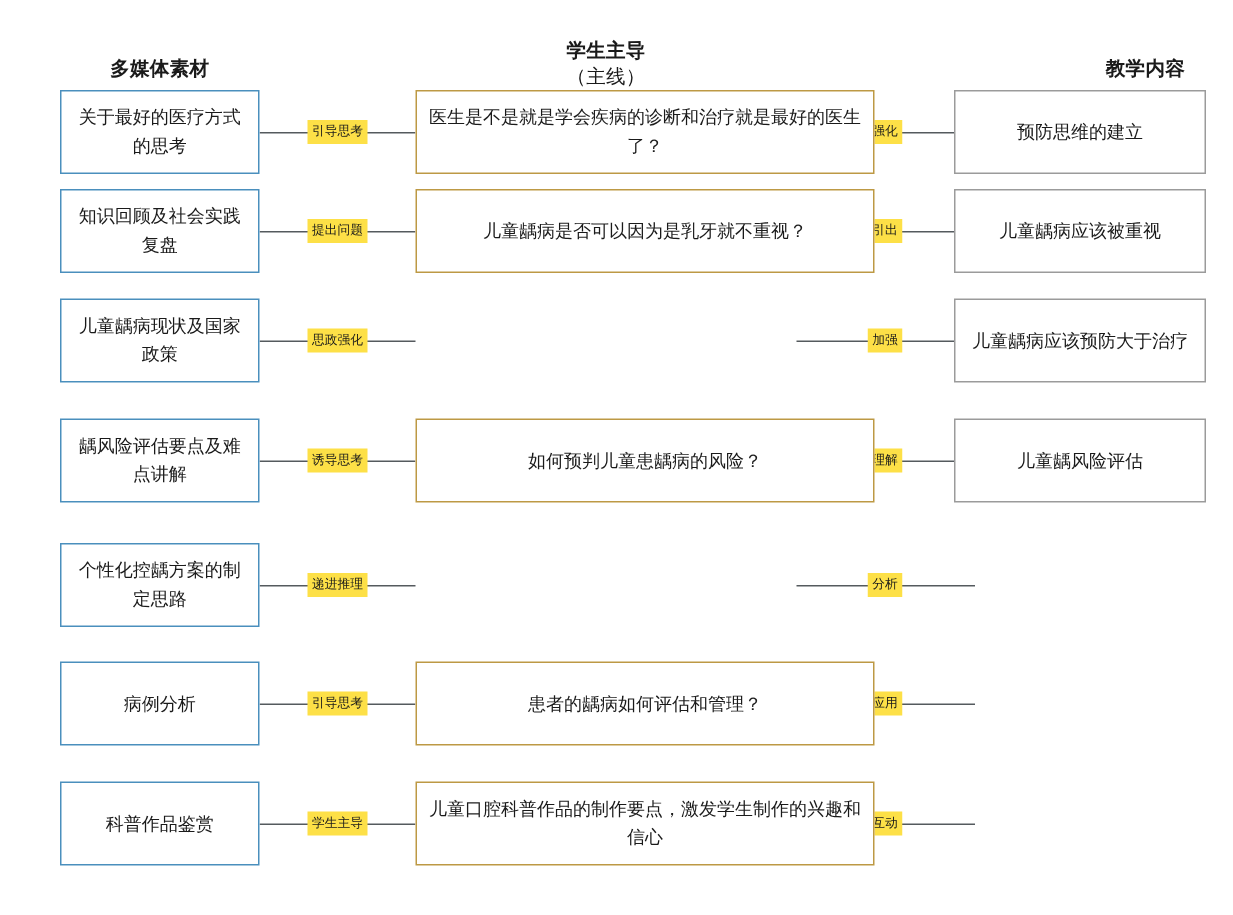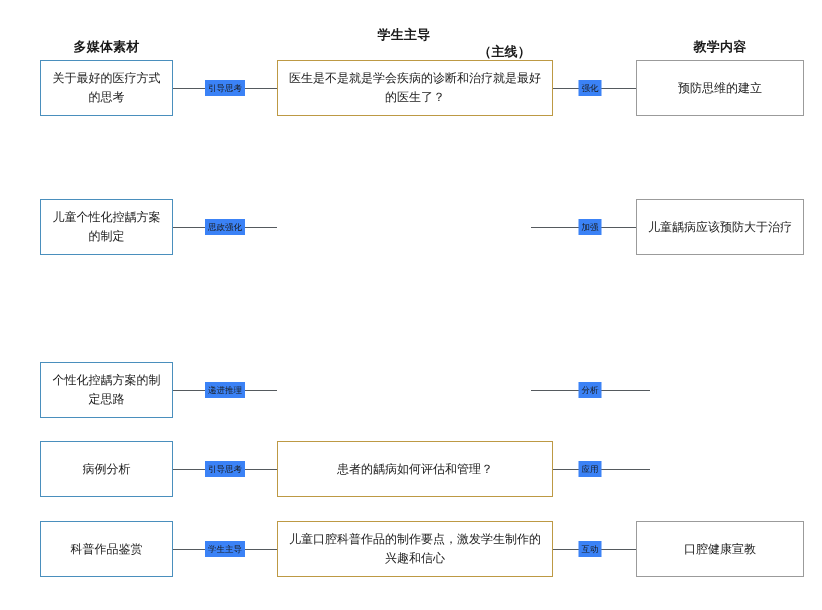--- a/index.html
+++ b/index.html
@@ -24,22 +24,21 @@
     position: absolute;
     text-align: center;
     font-size: 13px;
     font-weight: bold;
     color: #1a1a1a;
     line-height: 17px;
     letter-spacing: 0.2px;
   }
   .col-header .sub {
     display: block;
-    font-weight: bold;
-    text-align: right;
+    font-weight: normal;
   }
 
   
   .row {
     position: absolute;
     left: 0;
     width: 822px;
     height: 56px;
   }
 
@@ -61,21 +60,21 @@
     z-index: 3;
   }
 
   .box-left {
     left: 40px;
     width: 133px;
     border: 1.4px solid #4a8fbd;
   }
   .box-mid {
     left: 277px;
-    width: 276px;
+    width: 306px;
     border: 1.4px solid #bd9944;
   }
   .box-right {
     left: 636px;
     width: 168px;
     border: 1.2px solid #9b9b9b;
   }
 
   
   .link {
@@ -87,21 +86,21 @@
   }
   .link-a { left: 173px; width: 104px; }
   .link-b { left: 531px; width: 119px; }
 
   .link-label {
     position: absolute;
     top: 20px;
     font-size: 8.5px;
     line-height: 16px;
     color: #1a1a1a;
-    background: #3b82f6;
+    background: #fde047;
     padding: 0 3px;
     white-space: nowrap;
     text-align: left;
     z-index: 2;
     transform: translateX(-50%);
   }
   .label-a { left: 225px; }
   .label-b { left: 590px; }
 </style>
 </head>
@@ -111,44 +110,62 @@
 
   <div class="col-header" style="left:40px; top:38px; width:133px;">
     <span>多媒体素材</span>
   </div>
 
   <div class="col-header" style="left:277px; top:26px; width:254px;">
     <span>学生主导</span>
     <span class="sub">（主线）</span>
   </div>
 
-  <div class="col-header" style="left:650px; top:38px; width:140px;">
+  <div class="col-header" style="left:650px; top:38px; width:140px;text-align:right;">
     <span>教学内容</span>
   </div>
 
   <div class="row" style="top:60px;">
     <div class="link link-a"></div>
     <div class="link link-b"></div>
     <div class="box box-left">关于最好的医疗方式的思考</div>
     <div class="link-label label-a">引导思考</div>
     <div class="box box-mid">医生是不是就是学会疾病的诊断和治疗就是最好的医生了？</div>
     <div class="link-label label-b">强化</div>
     <div class="box box-right">预防思维的建立</div>
   </div>
 
+  <div class="row" style="top:126px;">
+    <div class="link link-a"></div>
+    <div class="link link-b"></div>
+    <div class="box box-left">知识回顾及社会实践复盘</div>
+    <div class="link-label label-a">提出问题</div>
+    <div class="box box-mid">儿童龋病是否可以因为是乳牙就不重视？</div>
+    <div class="link-label label-b">引出</div>
+    <div class="box box-right">儿童龋病应该被重视</div>
+  </div>
 
   <div class="row" style="top:199px;">
     <div class="link link-a"></div>
     <div class="link link-b"></div>
-    <div class="box box-left">儿童个性化控龋方案的制定</div>
+    <div class="box box-left">儿童龋病现状及国家政策</div>
     <div class="link-label label-a">思政强化</div>
     <div class="link-label label-b">加强</div>
     <div class="box box-right">儿童龋病应该预防大于治疗</div>
   </div>
 
+  <div class="row" style="top:279px;">
+    <div class="link link-a"></div>
+    <div class="link link-b"></div>
+    <div class="box box-left">龋风险评估要点及难点讲解</div>
+    <div class="link-label label-a">诱导思考</div>
+    <div class="box box-mid">如何预判儿童患龋病的风险？</div>
+    <div class="link-label label-b">理解</div>
+    <div class="box box-right">儿童龋风险评估</div>
+  </div>
 
   <div class="row" style="top:362px;">
     <div class="link link-a"></div>
     <div class="link link-b"></div>
     <div class="box box-left">个性化控龋方案的制定思路</div>
     <div class="link-label label-a">递进推理</div>
     <div class="link-label label-b">分析</div>
   </div>
 
   <div class="row" style="top:441px;">
@@ -160,16 +177,15 @@
     <div class="link-label label-b">应用</div>
   </div>
 
   <div class="row" style="top:521px;">
     <div class="link link-a"></div>
     <div class="link link-b"></div>
     <div class="box box-left">科普作品鉴赏</div>
     <div class="link-label label-a">学生主导</div>
     <div class="box box-mid">儿童口腔科普作品的制作要点，激发学生制作的兴趣和信心</div>
     <div class="link-label label-b">互动</div>
-    <div class="box box-right">口腔健康宣教</div>
   </div>
 
 </div>
 
 </body></html>

